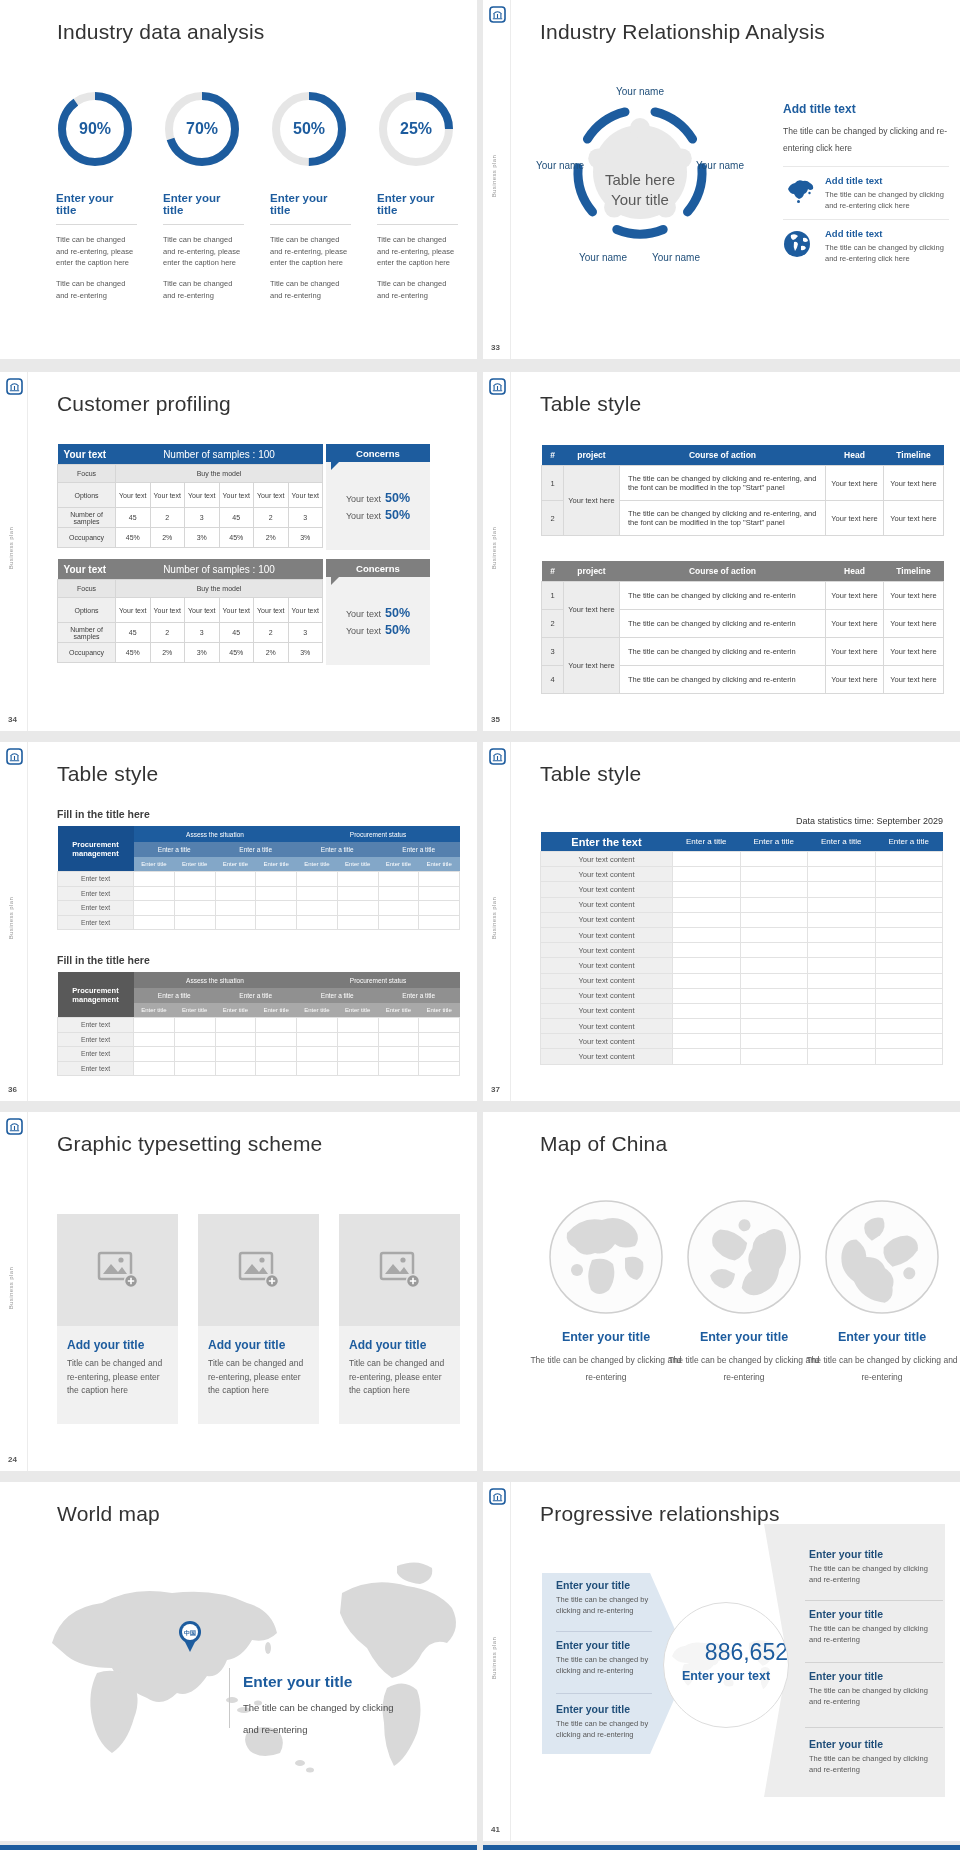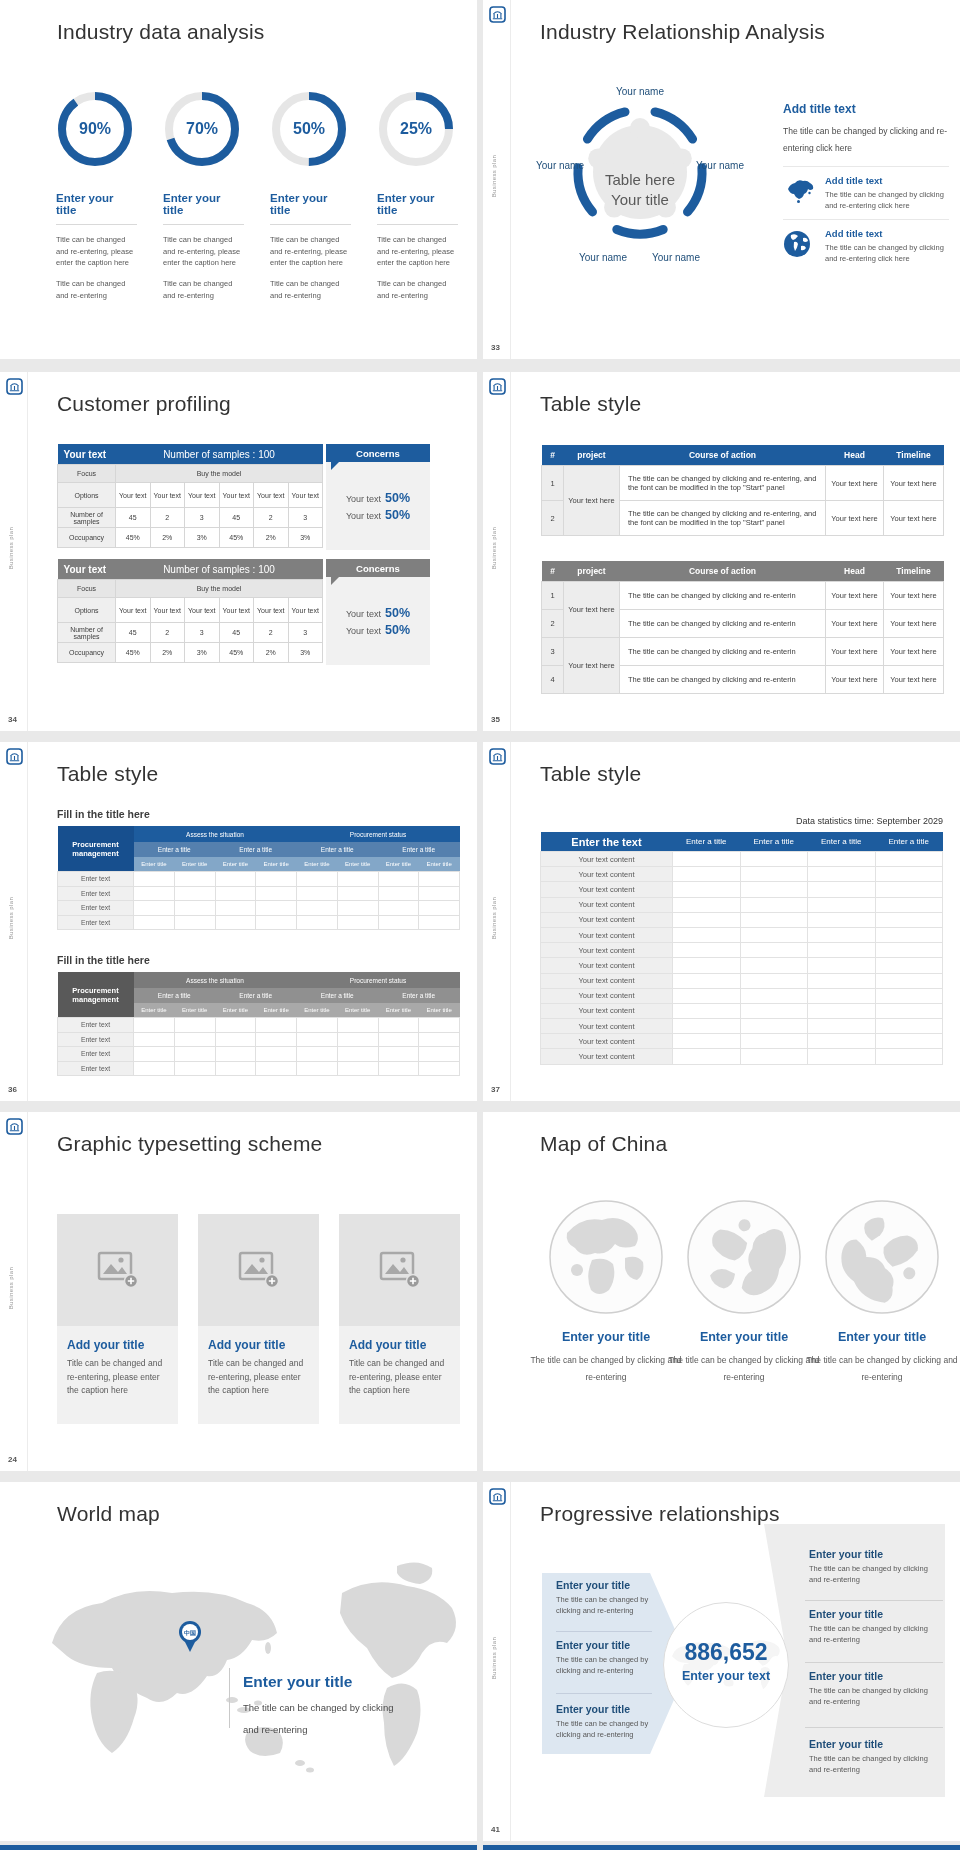--- a/index.html
+++ b/index.html
@@ -116,21 +116,21 @@
 
   
   .lpanel{position:absolute;left:59px;top:91px;width:148px;height:181px;background:#dde7f1;clip-path:polygon(0 0,73% 0,100% 50%,73% 100%,0 100%);z-index:1;}
   .rpanel{position:absolute;left:281px;top:42px;width:181px;height:273px;background:#ededed;clip-path:polygon(0 0,100% 0,100% 100%,0 100%,13% 50%);z-index:1;}
   .pitem{position:absolute;z-index:3;}
   .pitem h4{margin:0;font-size:10.5px;font-weight:700;color:#1f4e79;}
   .pitem p{margin:3px 0 0;font-size:7.5px;color:#595959;line-height:1.5;}
   .pdiv{position:absolute;height:1px;z-index:3;}
   .circle41{position:absolute;left:180px;top:120px;width:124px;height:124px;border-radius:50%;background:#fff;border:1px solid #ddd;z-index:2;overflow:hidden;}
   .circle41 .cmap{position:absolute;left:5px;top:28px;opacity:.28;}
-  .cnum{position:relative;margin-top:36px;text-align:center;font-size:23px;font-weight:700;color:#1d5c9e;}
+  .cnum{position:relative;margin-top:36px;text-align:right;font-size:23px;font-weight:400;color:#1d5c9e;}
   .clabel{position:relative;margin-top:3px;text-align:center;font-size:12.5px;font-weight:700;color:#1d5c9e;}
   .land{fill:#d9d9d9;}
 </style>
 </head>
 <body>
 
 <div class="sheet">
 
   <div class="slide" style="left:0;top:0">
     <div class="s-title">Industry data analysis</div>

